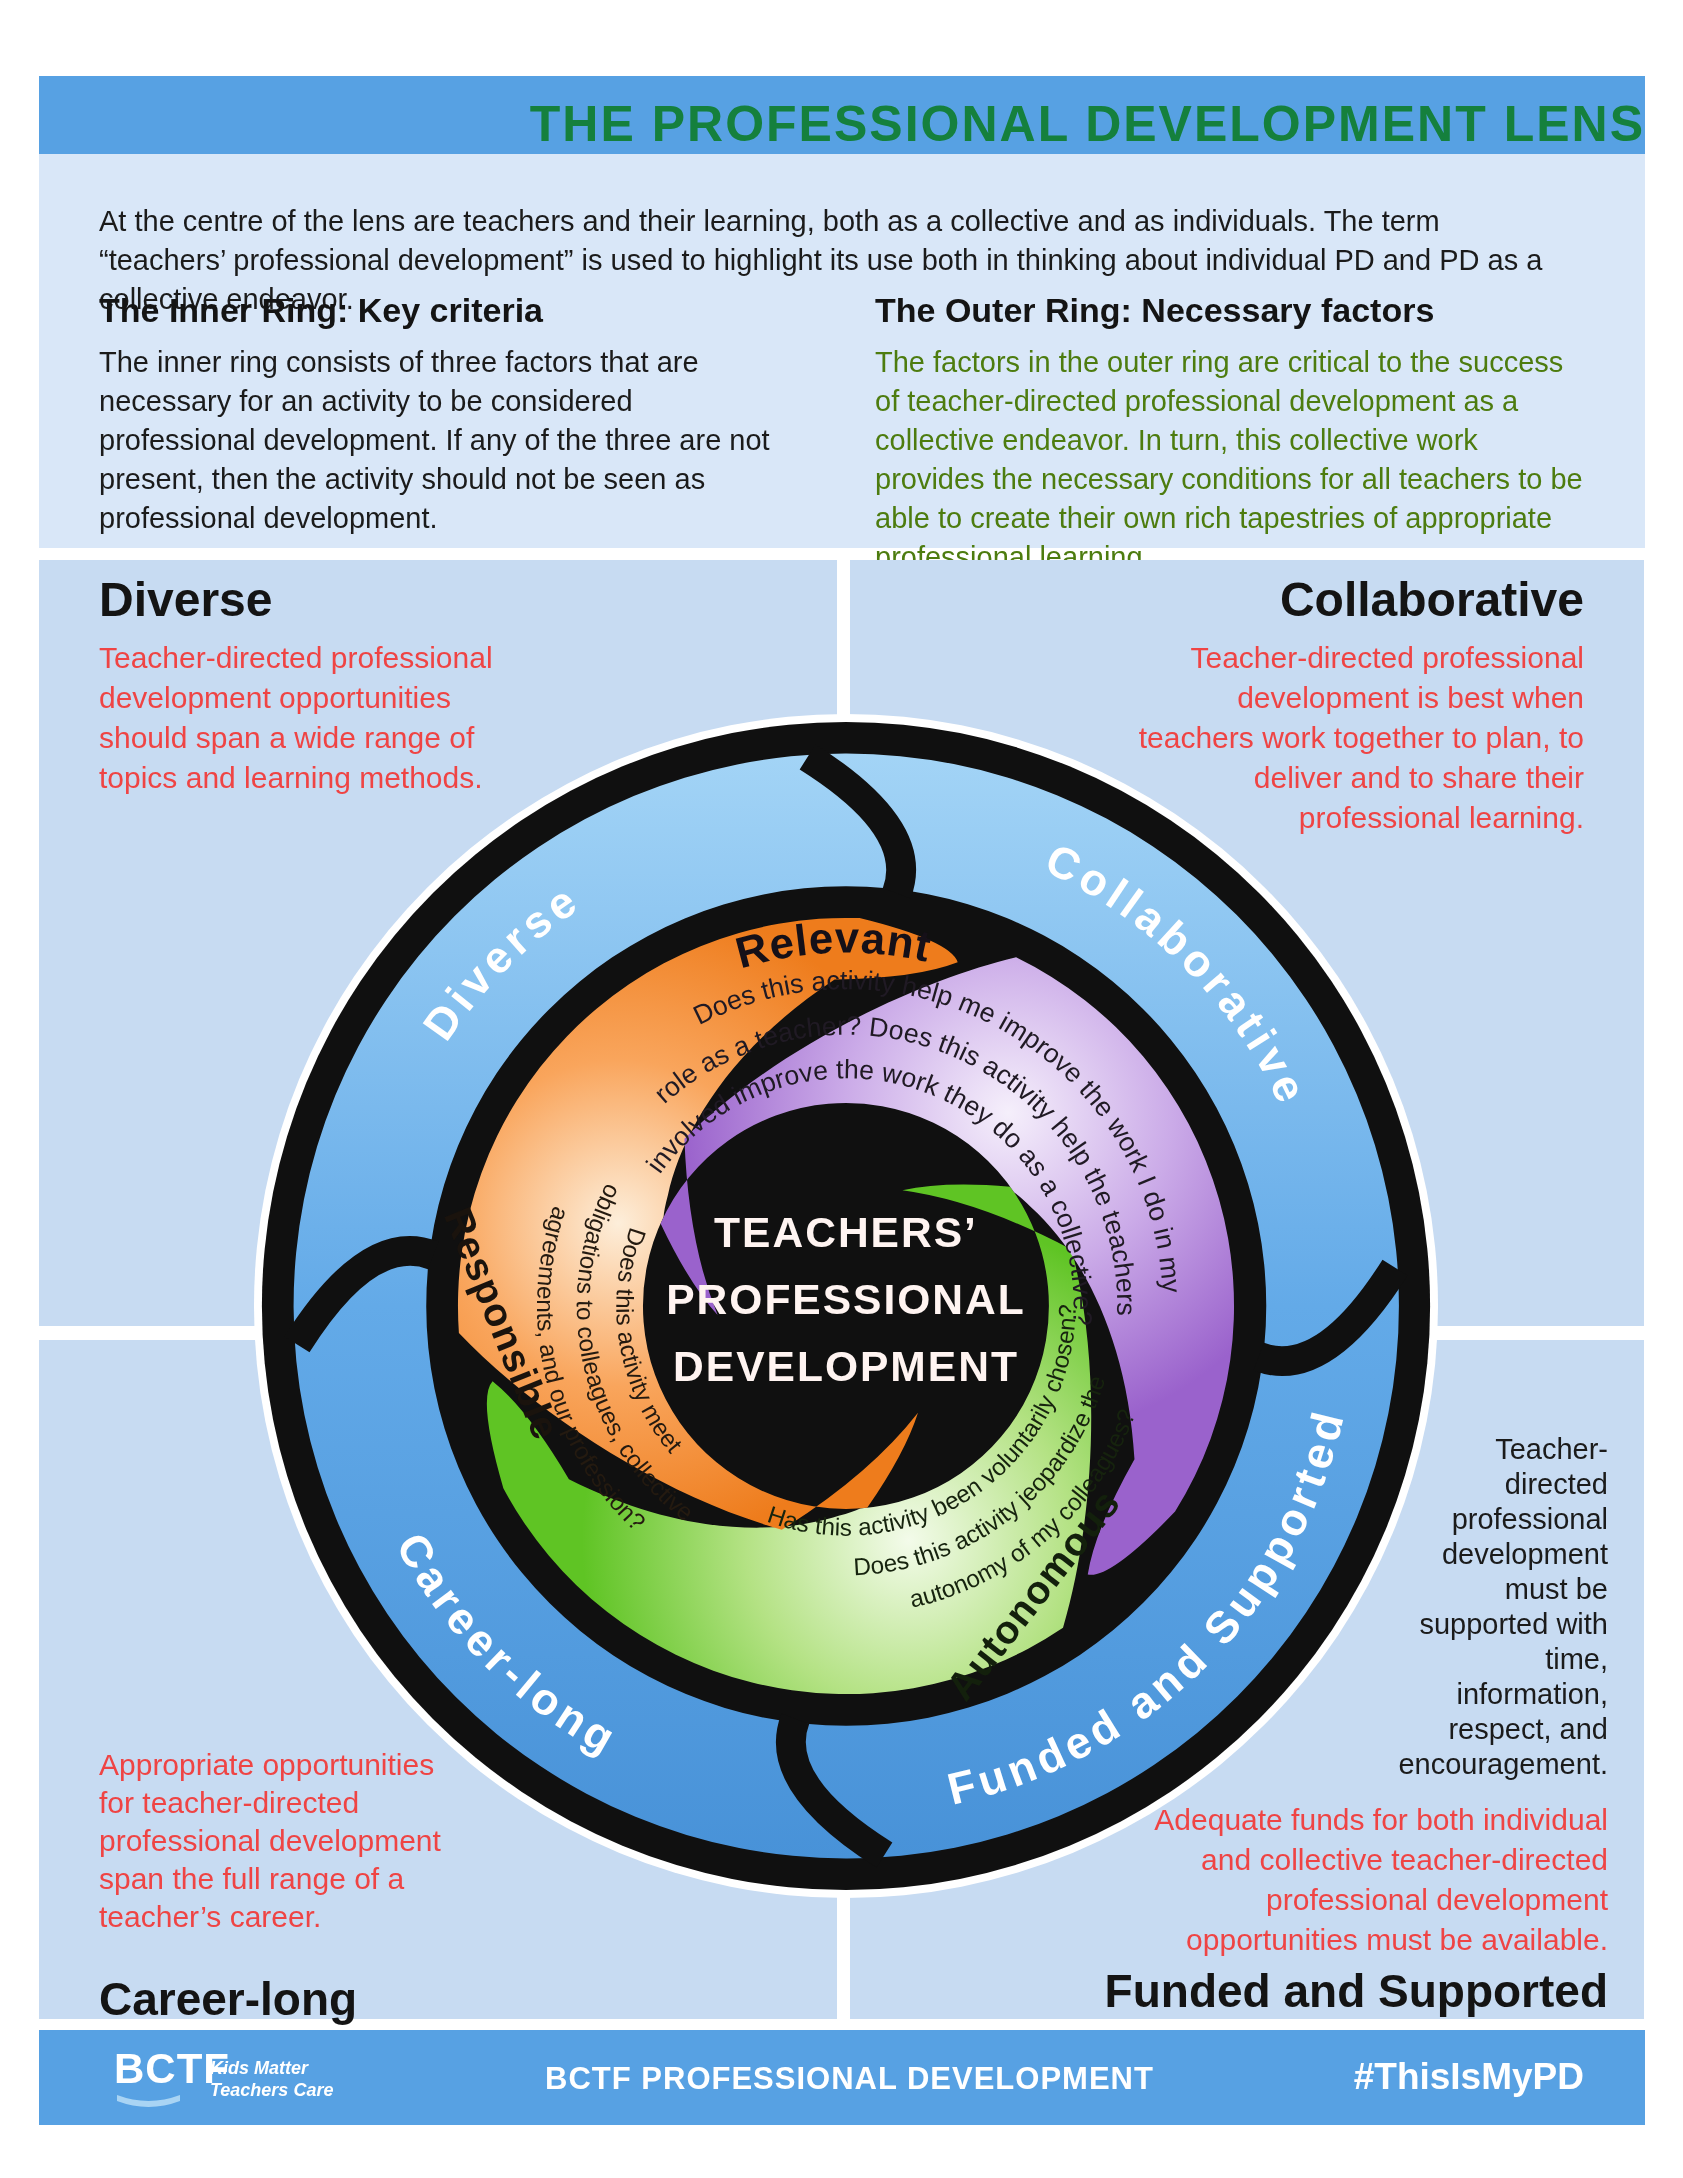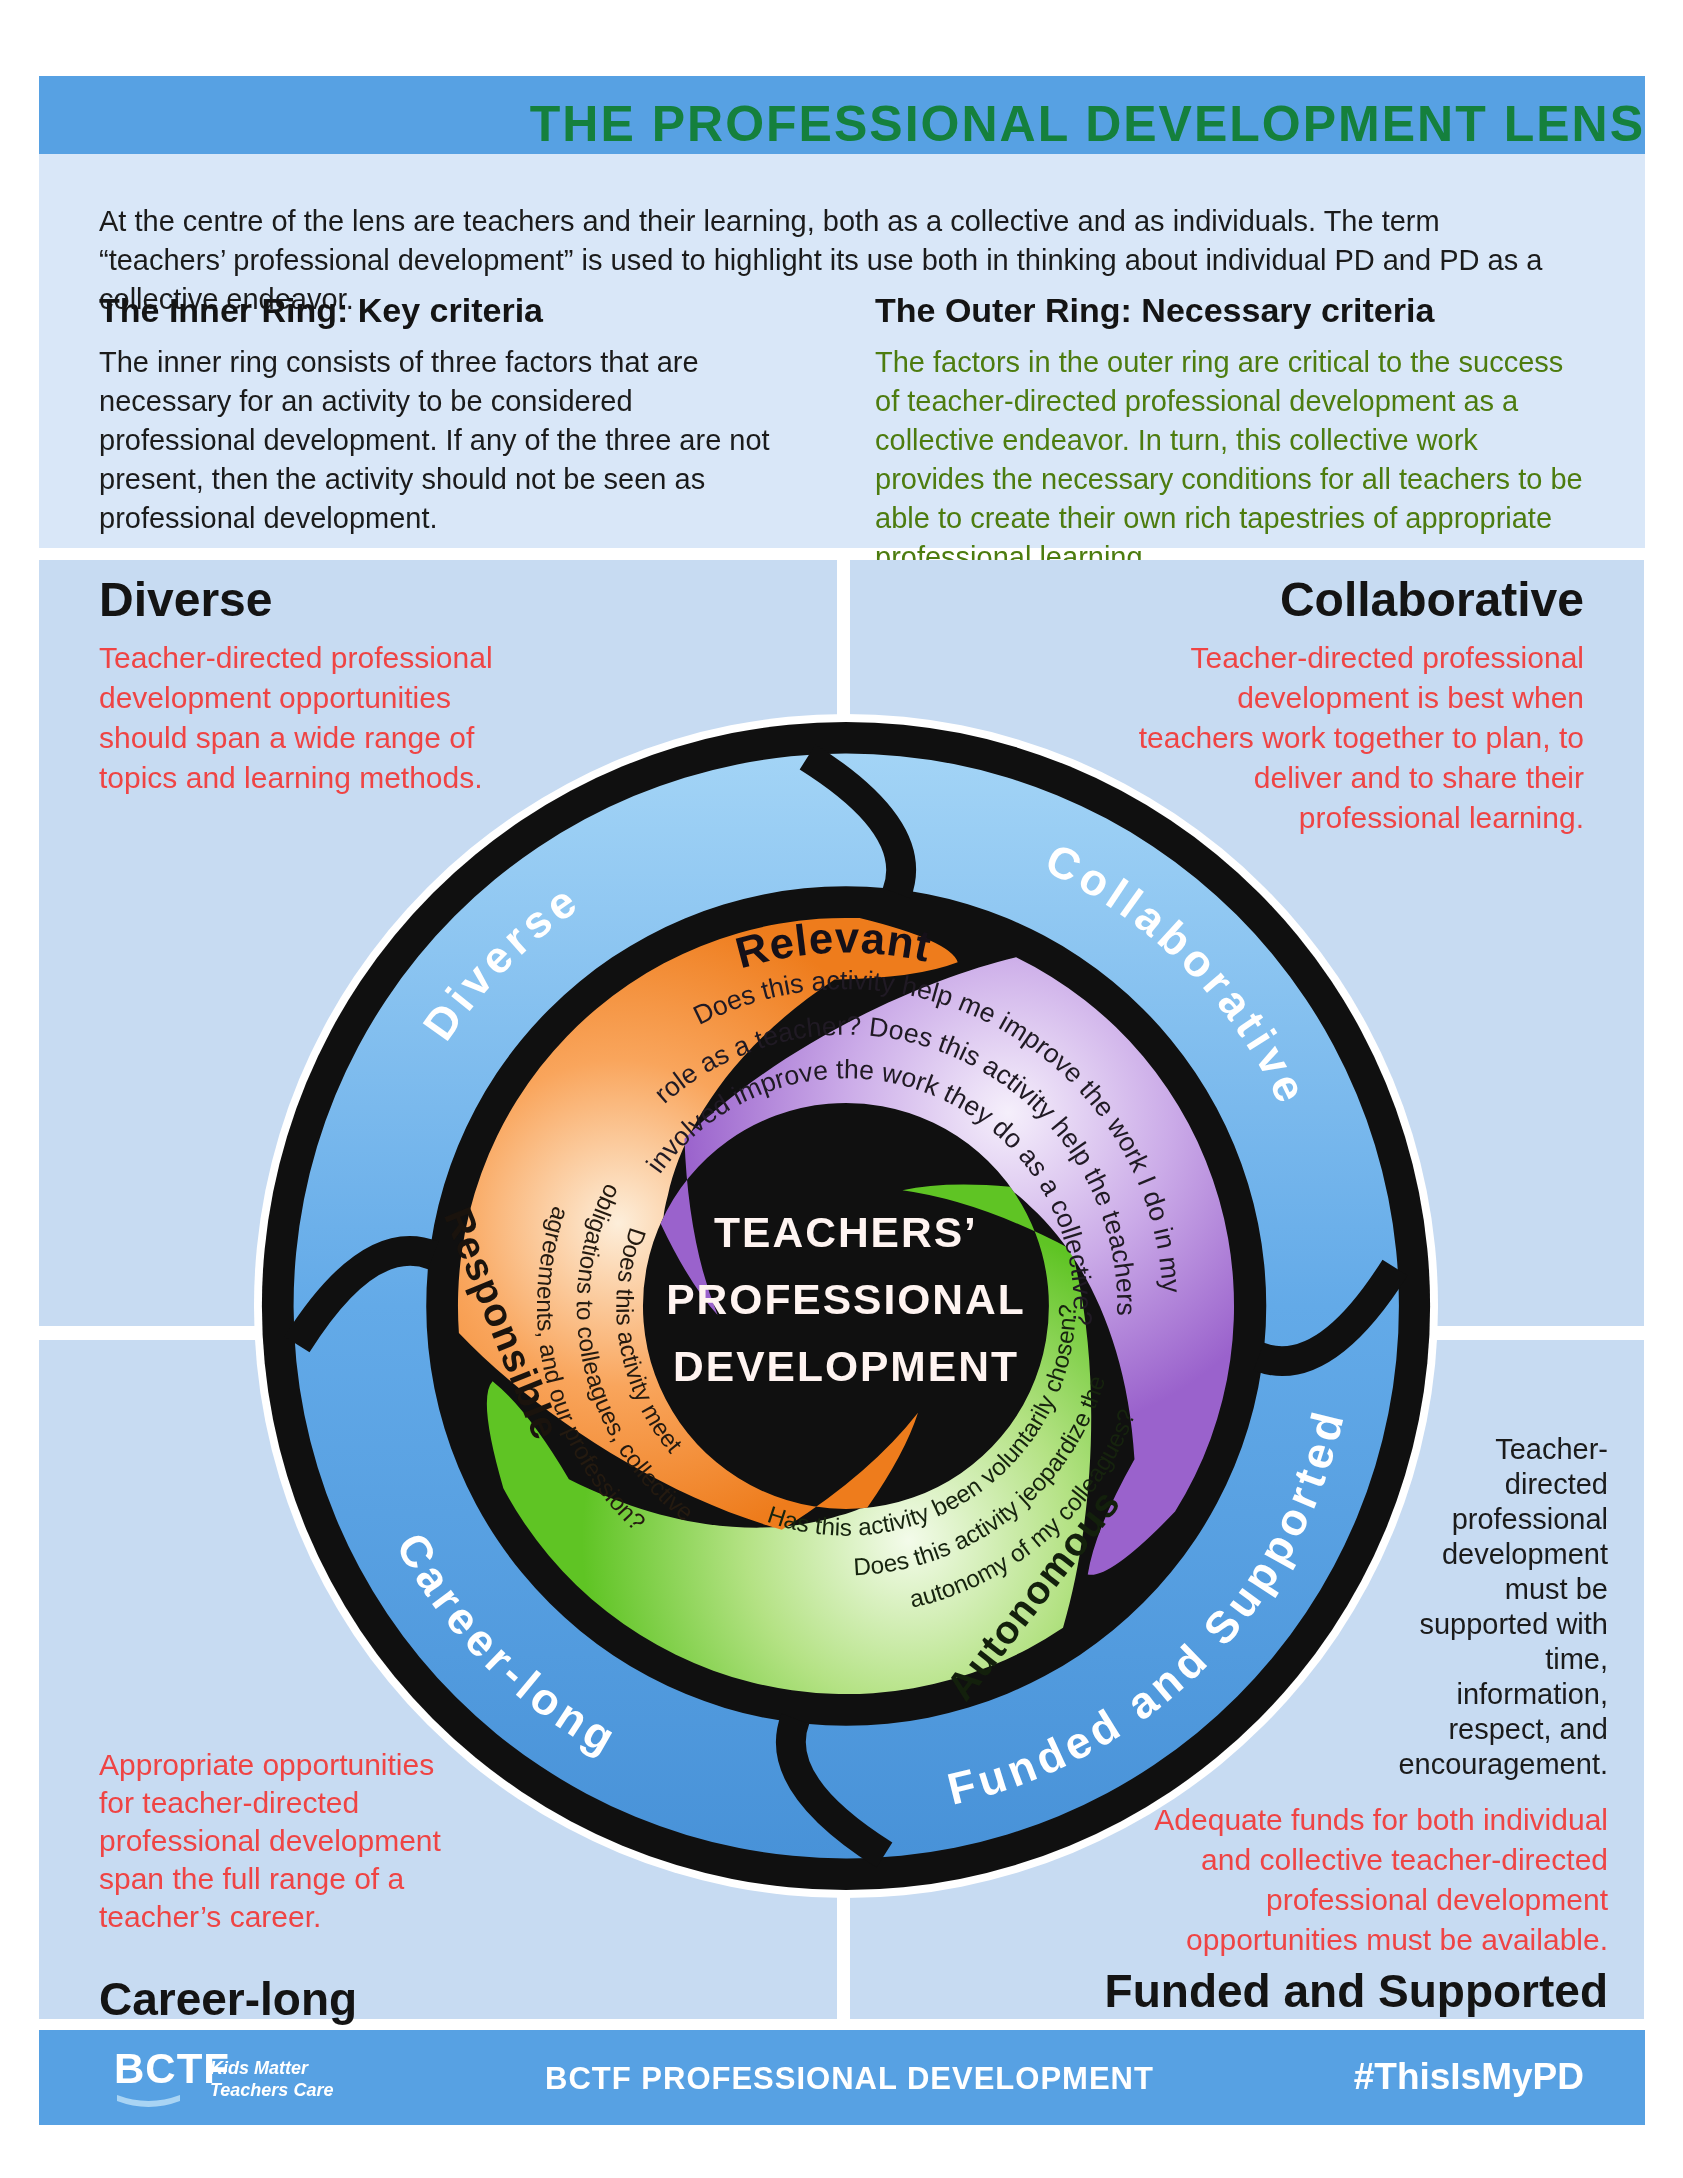--- a/index.html
+++ b/index.html
@@ -47,21 +47,21 @@
 
 <div id="page">
 
   <div class="abs" id="header-bar"></div>
   <div class="abs" id="header-title">THE PROFESSIONAL DEVELOPMENT LENS</div>
 
   <div class="abs" id="top-band"></div>
   <div class="abs" id="intro-text">At the centre of the lens are teachers and their learning, both as a collective and as individuals. The term “teachers’ professional development” is used to highlight its use both in thinking about individual PD and PD as a collective endeavor.</div>
   <div class="abs col-heading" id="inner-ring-heading">The Inner Ring: Key criteria</div>
   <div class="abs" id="inner-ring-body">The inner ring consists of three factors that are necessary for an activity to be considered professional development. If any of the three are not present, then the activity should not be seen as professional development.</div>
-  <div class="abs col-heading" id="outer-ring-heading">The Outer Ring: Necessary criteria</div>
+  <div class="abs col-heading" id="outer-ring-heading">The Outer Ring: Necessary factors</div>
   <div class="abs" id="outer-ring-body">The factors in the outer ring are critical to the success of teacher-directed professional development as a collective endeavor. In turn, this collective work provides the necessary conditions for all teachers to be able to create their own rich tapestries of appropriate professional learning.</div>
 
   <div class="abs panel" id="panel-tl"></div>
   <div class="abs panel" id="panel-tr"></div>
   <div class="abs panel" id="panel-bl"></div>
   <div class="abs panel" id="panel-br"></div>
 
   <div class="abs q-head" id="diverse-heading">Diverse</div>
   <div class="abs q-body" id="diverse-body">Teacher-directed professional development opportunities should span a wide range of topics and learning methods.</div>
 

